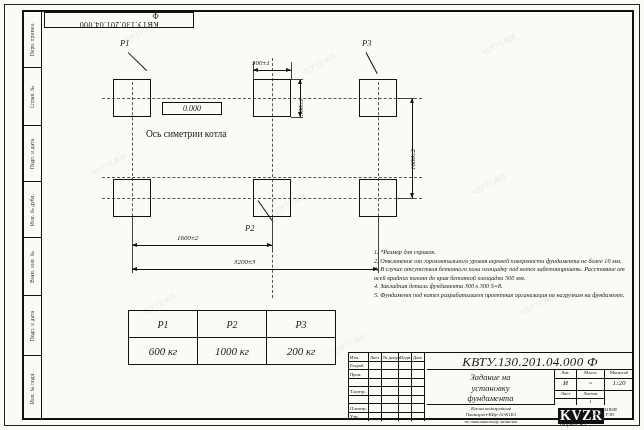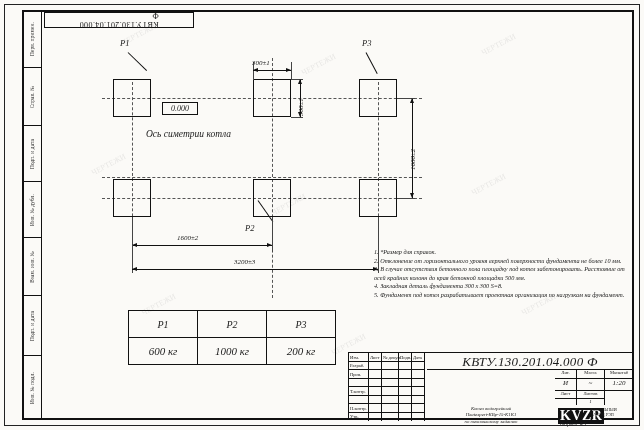--- a/index.html
+++ b/index.html
@@ -37,23 +37,23 @@
   .arrowL,.arrowR{position:absolute;width:0;height:0;border-top:2.5px solid transparent;border-bottom:2.5px solid transparent;}
   .arrowL{border-right:5px solid #111;}
   .arrowR{border-left:5px solid #111;}
   .arrowU,.arrowD{position:absolute;width:0;height:0;border-left:2.5px solid transparent;border-right:2.5px solid transparent;}
   .arrowU{border-bottom:5px solid #111;}
   .arrowD{border-top:5px solid #111;}
 
   .lbl{position:absolute;font-size:8.5px;font-style:italic;}
   .leader{position:absolute;background:#111;height:1px;transform-origin:left center;}
 
-  .zeromark{position:absolute;border:1px solid #111;padding:1px 8px;font-size:8px;font-style:italic;background:#fbfaf7;}
-
-  .axistxt{position:absolute;font-size:9.5px;font-style:italic;}
+  .zeromark{position:absolute;border:1px solid #111;padding:1px 20px;font-size:8px;font-style:italic;background:#fbfaf7;}
+
+  .axistxt{position:absolute;font-size:9.5px;}
 
   
   .notes{position:absolute;font-size:6.2px;line-height:8.6px;font-style:italic;width:250px;}
   .notes div{margin:0;}
 
   
   .ltable{position:absolute;border-collapse:collapse;}
   .ltable td{border:1px solid #111;text-align:center;font-style:italic;}
   .ltable .hd{height:24px;width:66px;font-size:10px;}
   .ltable .vl{height:24px;font-size:11px;}
@@ -247,20 +247,25 @@
       <div class="r" style="top:51px;">
         <span style="position:absolute;left:1px;top:1.5px;">Н.контр.</span>
       </div>
       <div class="r" style="top:59.5px;border-bottom:none;">
         <span style="position:absolute;left:1px;top:1.5px;">Утв.</span>
       </div>
     </div>
 
     <div class="code">КВТУ.130.201.04.000  Ф</div>
 
+    <div class="titlearea">
+      <div>Задание на</div>
+      <div>установку</div>
+      <div>фундамента</div>
+    </div>
 
     <div class="meta3">
       <div class="mh" style="left:0;width:22px;">Лит.</div>
       <div class="mh" style="left:22px;width:28px;">Масса</div>
       <div class="mh" style="left:50px;width:28px;border-right:none;">Масштаб</div>
 
       <div class="mv" style="left:0;width:22px;">И</div>
       <div class="mv" style="left:22px;width:28px;">~</div>
       <div class="mv" style="left:50px;width:28px;border-right:none;">1:20</div>
 

